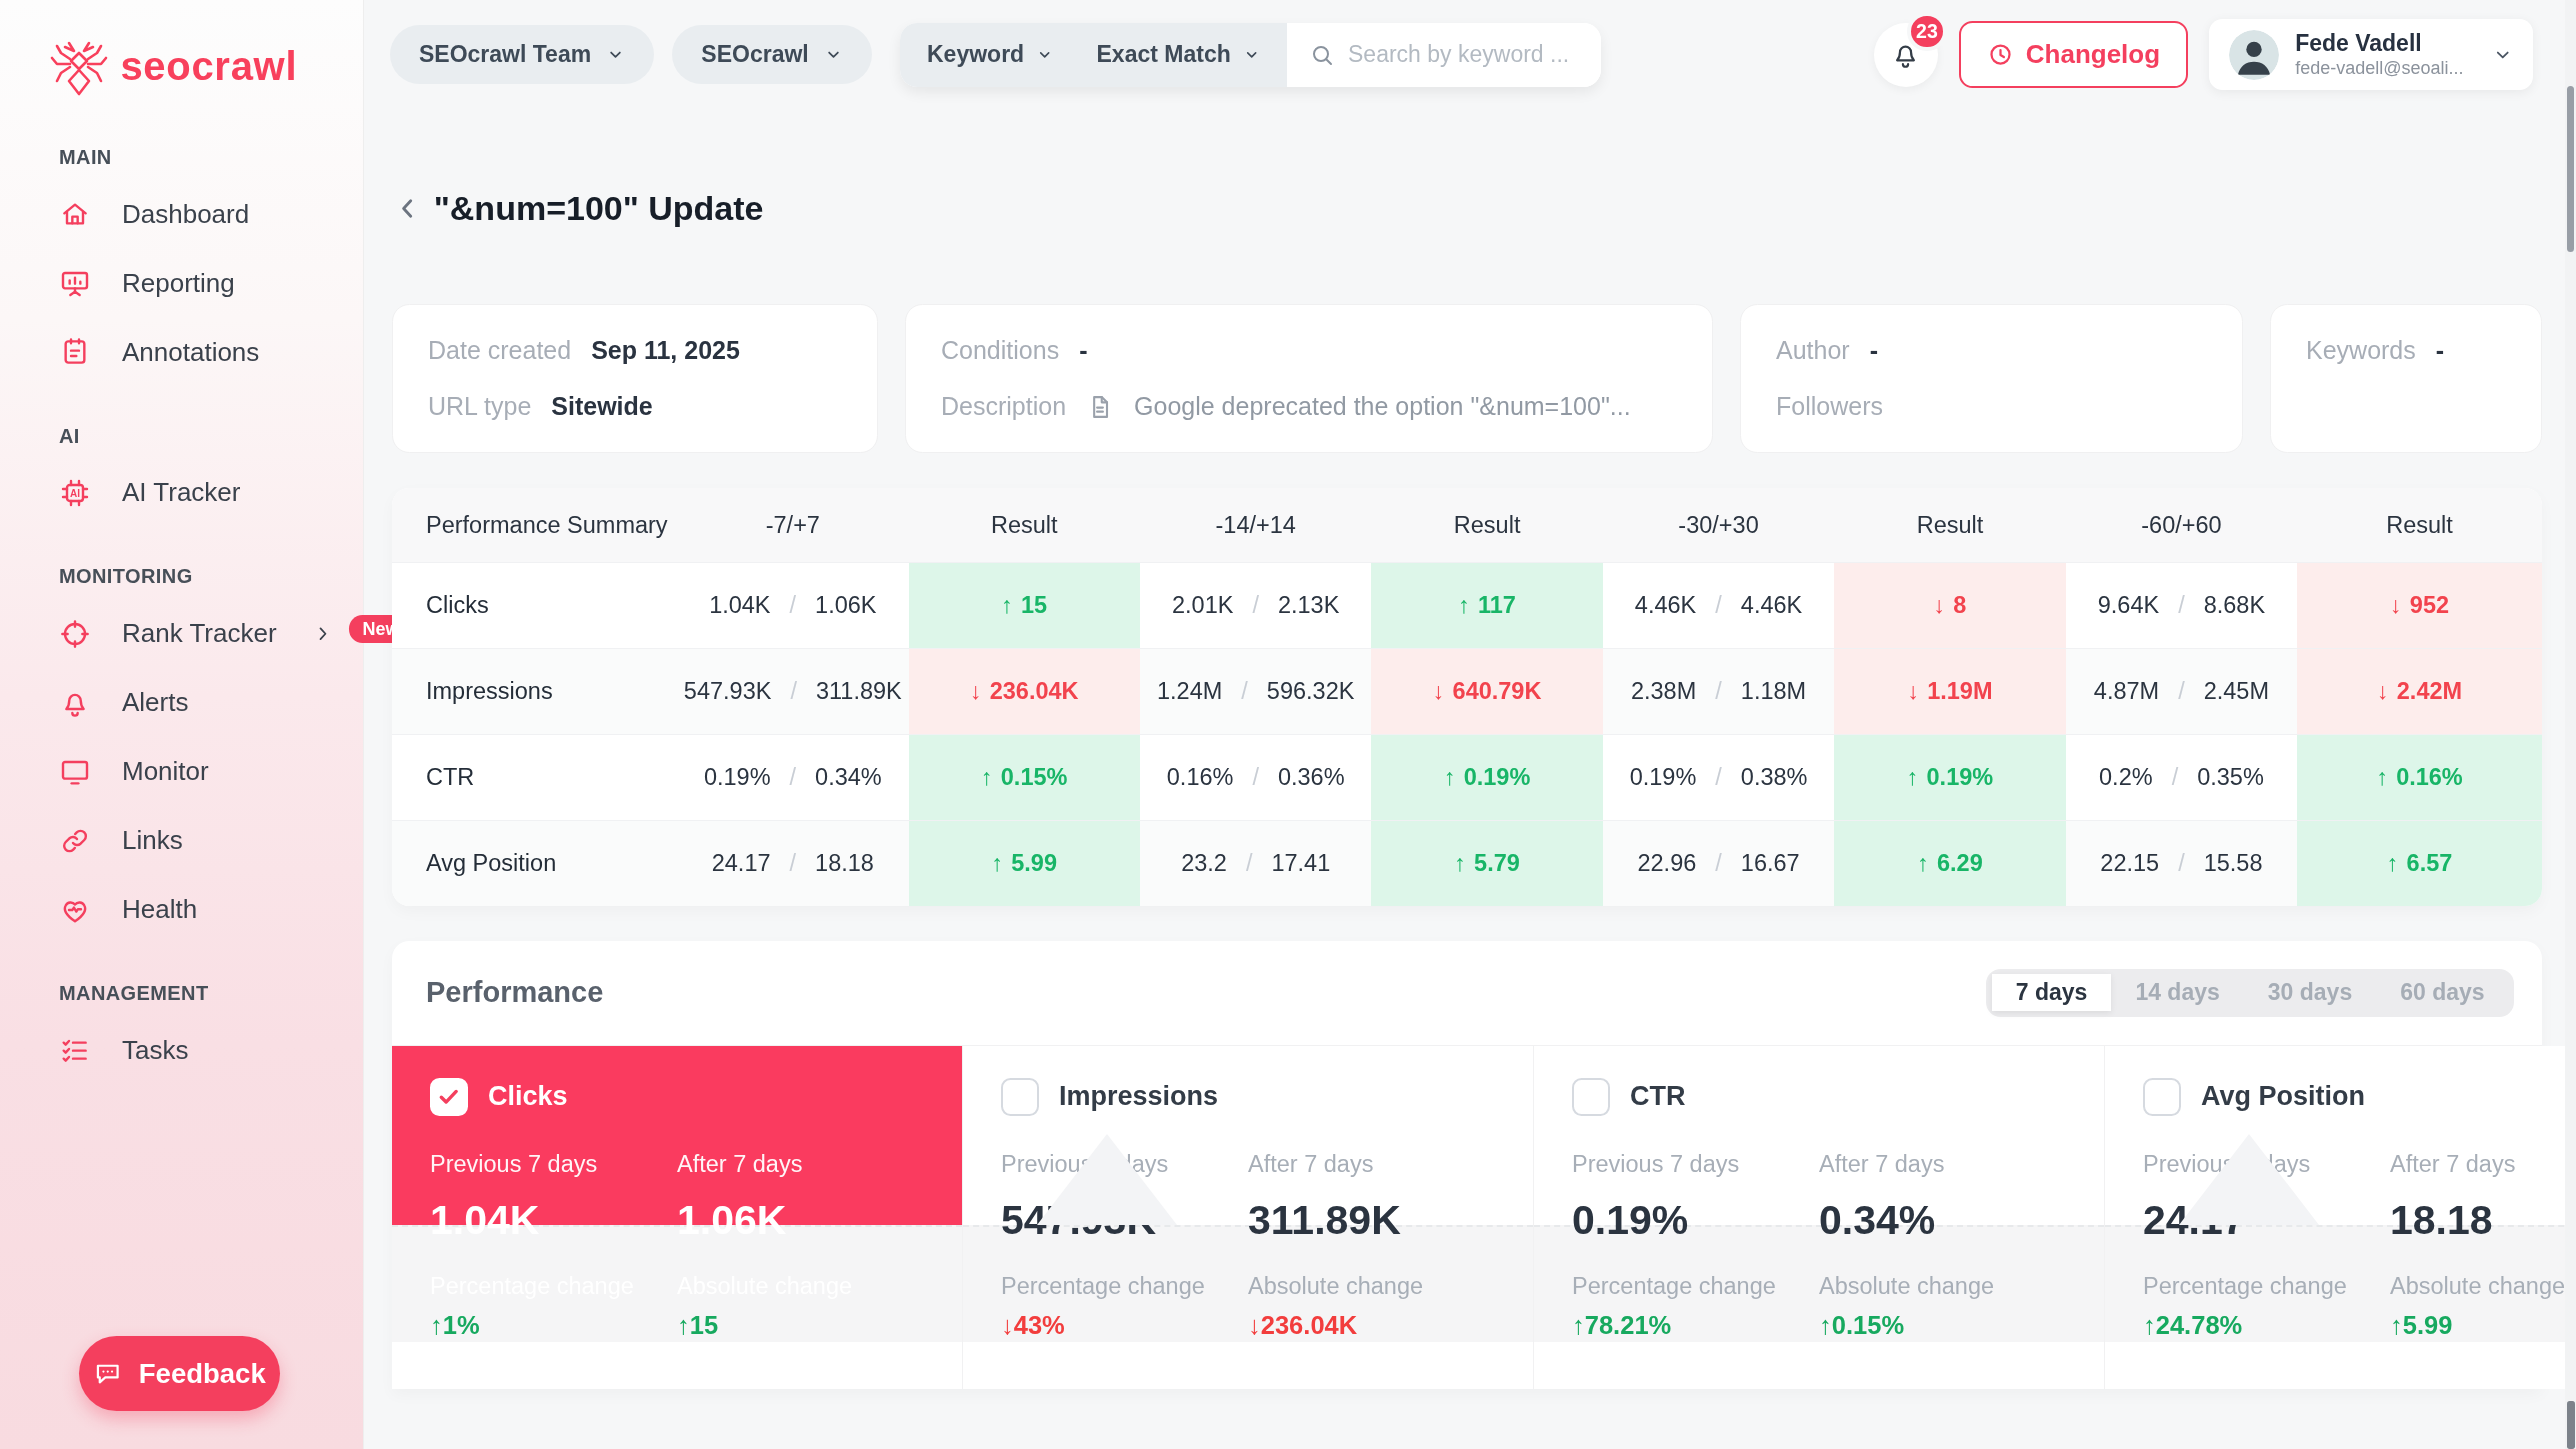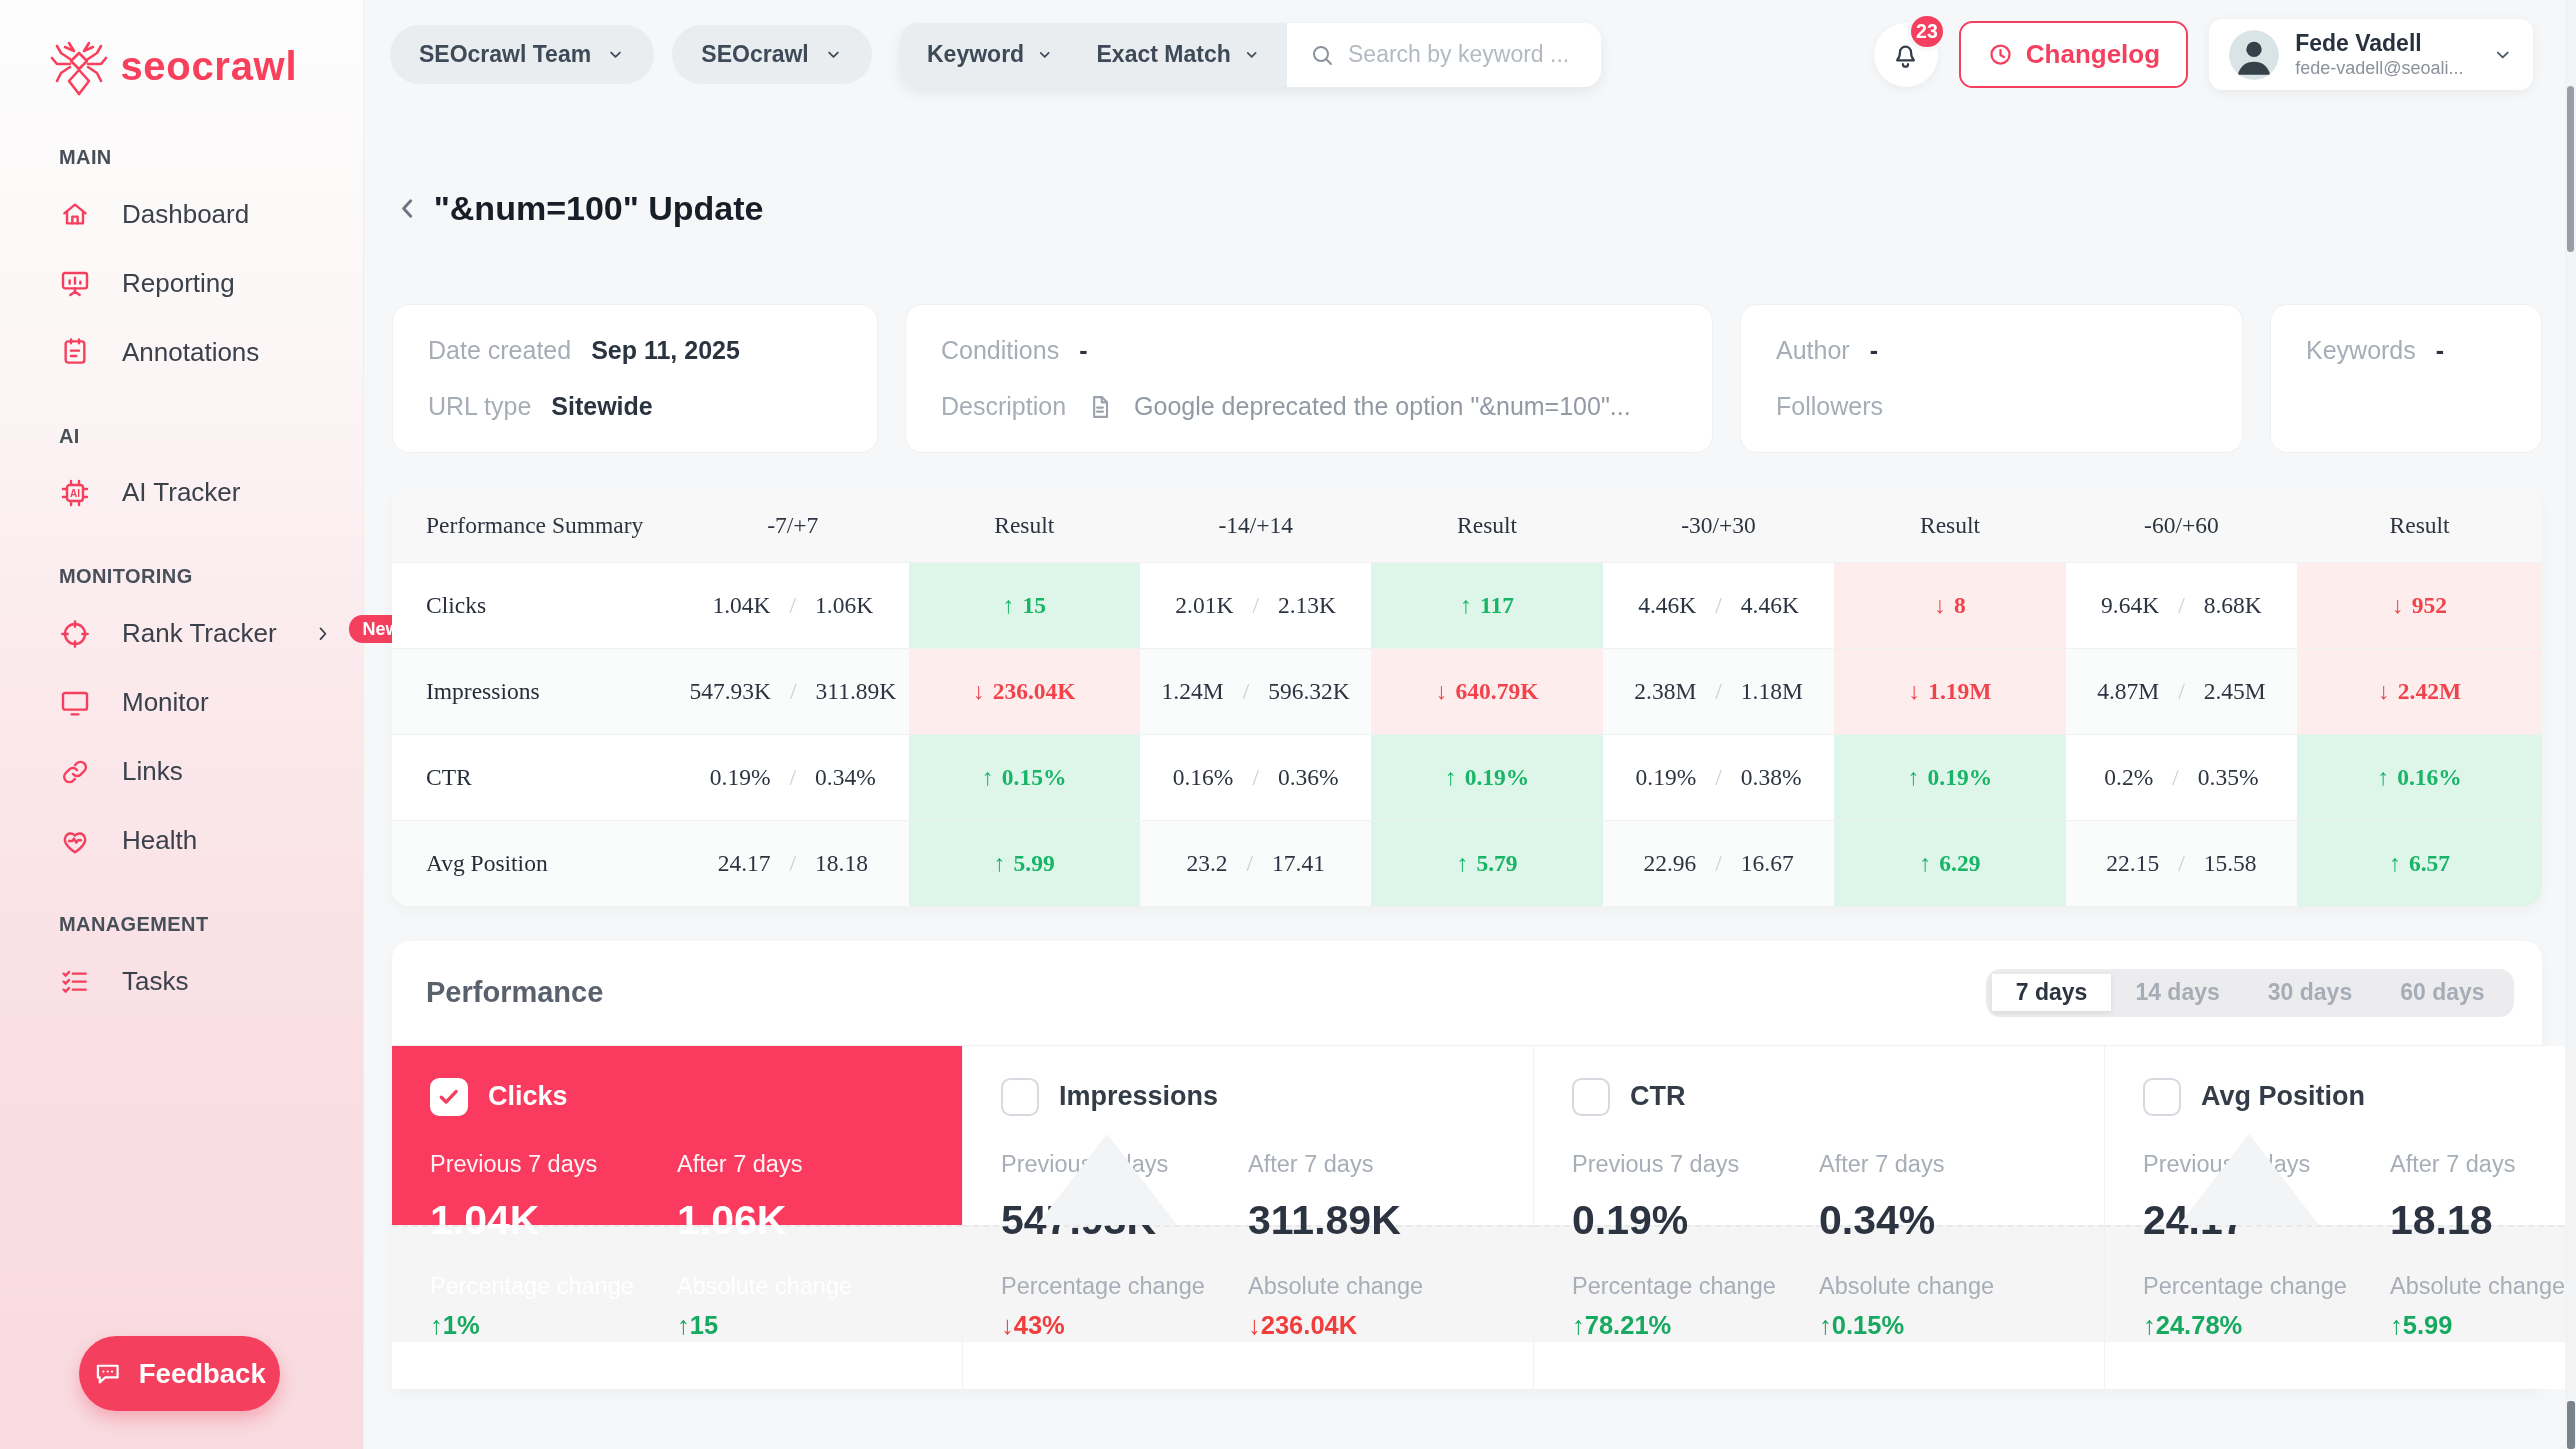--- a/index.html
+++ b/index.html
@@ -65,21 +65,21 @@
   .details-row{display:grid;grid-template-columns:486px 808px 503px 1fr;gap:27px;margin-top:35px;}
   .detail-card{background:#fff;border-radius:17.4px;border:0.7px solid #f0f0f1;padding:31px 35px;display:flex;flex-direction:column;justify-content:space-between;height:149px;box-sizing:border-box;}
   .detail-line{display:flex;align-items:center;gap:20px;font-size:25px;white-space:nowrap;overflow:hidden;}
   .d-label{color:#a7adb6;}
   .d-value{color:#2a3340;font-weight:600;}
   .d-muted{color:#9199a3;}
   .doc-ic svg{width:28px;height:28px;color:#9aa1ab;}
 
   
   .summary-card{margin-top:35px;background:#fff;border-radius:17.4px;overflow:hidden;box-shadow:0 5.4px 14.8px rgba(0,0,0,.03);}
-  .summary-grid{display:grid;grid-template-columns:425fr 345fr 345fr 345fr 345fr 345fr 345fr 345fr 365fr;font-family:Liberation Serif, serif;}
+  .summary-grid{display:grid;grid-template-columns:425fr 345fr 345fr 345fr 345fr 345fr 345fr 345fr 365fr;}
   .th{background:#f8f8f9;font-size:23.5px;font-weight:500;color:#2b3440;display:flex;align-items:center;justify-content:center;height:74px;}
   .th-first{justify-content:flex-start;padding-left:34px;}
   .td{display:flex;align-items:center;justify-content:center;min-height:85px;font-size:23.5px;border-top:0.7px solid #f0f1f3;background:#fff;}
   .td.zebra{background:#fafbfb;}
   .td-metric{justify-content:flex-start;padding-left:34px;color:#242d38;font-weight:500;}
   .td-values{gap:19px;color:#2b3440;font-weight:500;}
   .sep{color:#c9ced5;}
   .td-result{font-weight:600;gap:8px;}
   .td-result.good{background:#ddf6e9;color:#18b567;}
   .td-result.bad{background:#fdedec;color:#f2434d;}
@@ -209,20 +209,30 @@
     Rank Tracker</span>
     <span class="icon nav-chevron">
       <svg viewBox="0 0 24 24" fill="none" stroke="currentColor" stroke-width="2" stroke-linecap="round" stroke-linejoin="round">
                 <path d="m9.5 6 5.5 6-5.5 6"></path>
               </svg>
     </span>
   </div>
           <div class="nav-item">
     <span class="icon nav-icon">
               <svg viewBox="0 0 24 24" fill="none" stroke="currentColor" stroke-width="1.8" stroke-linecap="round" stroke-linejoin="round">
+                <path d="M18.5 16.5h-13c1.6-1.7 2.2-3.5 2.2-6.3a4.3 4.3 0 0 1 8.6 0c0 2.8.6 4.6 2.2 6.3Z"></path>
+                <path d="M10 19.5a2 2 0 0 0 4 0"></path>
+              </svg>
+            </span>
+    <span class="item-label" style="position:relative;">Alerts</span>
+
+  </div>
+          <div class="nav-item">
+    <span class="icon nav-icon">
+              <svg viewBox="0 0 24 24" fill="none" stroke="currentColor" stroke-width="1.8" stroke-linecap="round" stroke-linejoin="round">
                 <rect x="3" y="4.5" width="18" height="12.5" rx="1.5"></rect>
                 <path d="M9.5 20.5h5"></path>
               </svg>
             </span>
     <span class="item-label" style="position:relative;">Monitor</span>
 
   </div>
           <div class="nav-item">
     <span class="icon nav-icon">
               <svg viewBox="0 0 24 24" fill="none" stroke="currentColor" stroke-width="1.8" stroke-linecap="round" stroke-linejoin="round">

